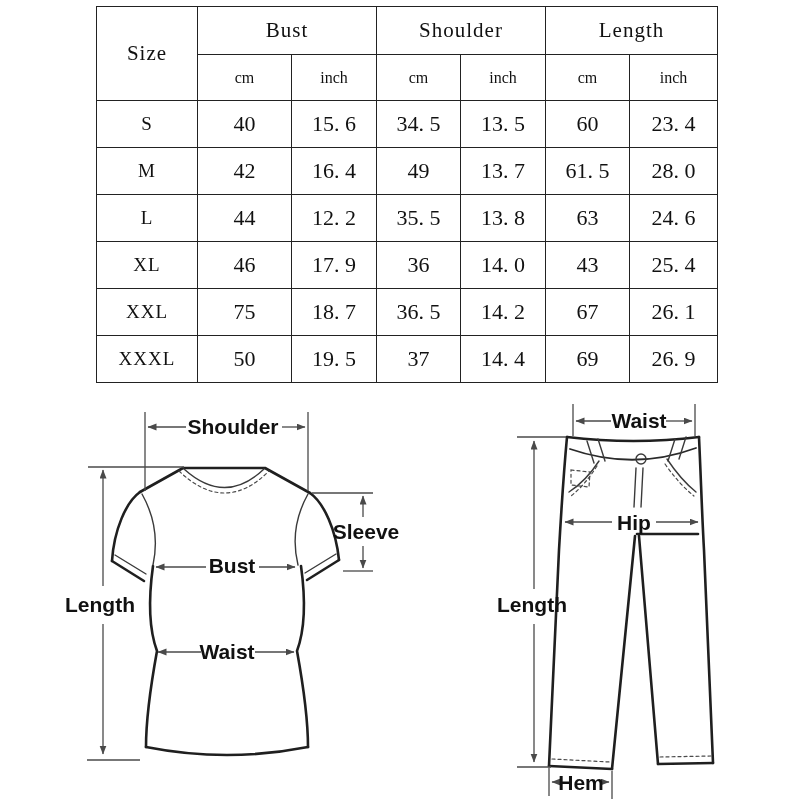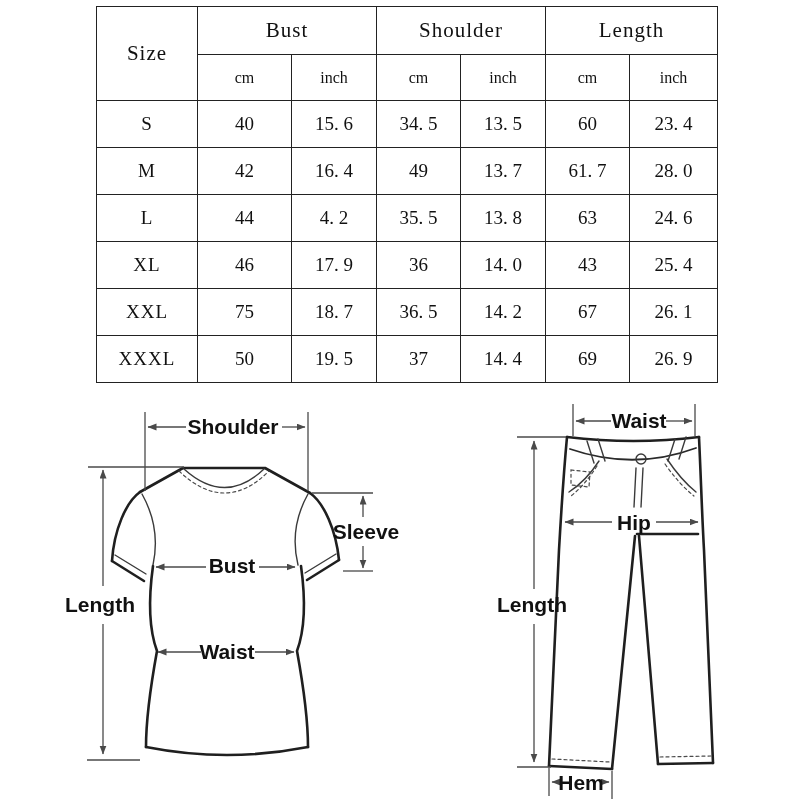--- a/index.html
+++ b/index.html
@@ -16,21 +16,21 @@
   table.size-table th, table.size-table td{
     border:1.5px solid #222;text-align:center;vertical-align:middle;
     padding:0;font-weight:normal;overflow:hidden;white-space:nowrap;
   }
   tr.hdr-main{height:48px;}
   tr.hdr-units{height:46px;margin-top:6px;}
   tr.data-row{height:47px;}
   .corner-cell, .group-cell{font-size:21px;letter-spacing:1px;}
   .unit-cell{font-size:16px;}
   .size-cell{font-size:19px;letter-spacing:1px;}
-  .value-cell{font-size:19px;}
+  .value-cell{font-size:22px;}
 
   
   svg.diagrams{position:absolute;left:0;top:0;width:800px;height:800px;}
   .garment{fill:none;stroke:#1f1f1f;stroke-width:2.6;stroke-linecap:round;stroke-linejoin:round;}
   .garment-med{fill:none;stroke:#2a2a2a;stroke-width:1.8;stroke-linecap:round;}
   .seam{fill:none;stroke:#3a3a3a;stroke-width:1.4;stroke-linecap:round;}
   .seam-dash{fill:none;stroke:#4a4a4a;stroke-width:1.2;stroke-dasharray:3,3;stroke-linecap:round;}
   .meas{fill:none;stroke:#4a4a4a;stroke-width:1.3;}
   .dlabel{font-family:"Liberation Sans", sans-serif;font-size:21px;font-weight:bold;
           fill:#111;text-anchor:middle;}
@@ -75,27 +75,27 @@
         <td class="value-cell">13. 5</td>
         <td class="value-cell">60</td>
         <td class="value-cell">23. 4</td>
       </tr>
       <tr class="data-row">
         <td class="size-cell">M</td>
         <td class="value-cell">42</td>
         <td class="value-cell">16. 4</td>
         <td class="value-cell">49</td>
         <td class="value-cell">13. 7</td>
-        <td class="value-cell">61. 7</td>
+        <td class="value-cell">61. 5</td>
         <td class="value-cell">28. 0</td>
       </tr>
       <tr class="data-row">
         <td class="size-cell">L</td>
         <td class="value-cell">44</td>
-        <td class="value-cell">4. 2</td>
+        <td class="value-cell">12. 2</td>
         <td class="value-cell">35. 5</td>
         <td class="value-cell">13. 8</td>
         <td class="value-cell">63</td>
         <td class="value-cell">24. 6</td>
       </tr>
       <tr class="data-row">
         <td class="size-cell">XL</td>
         <td class="value-cell">46</td>
         <td class="value-cell">17. 9</td>
         <td class="value-cell">36</td>

